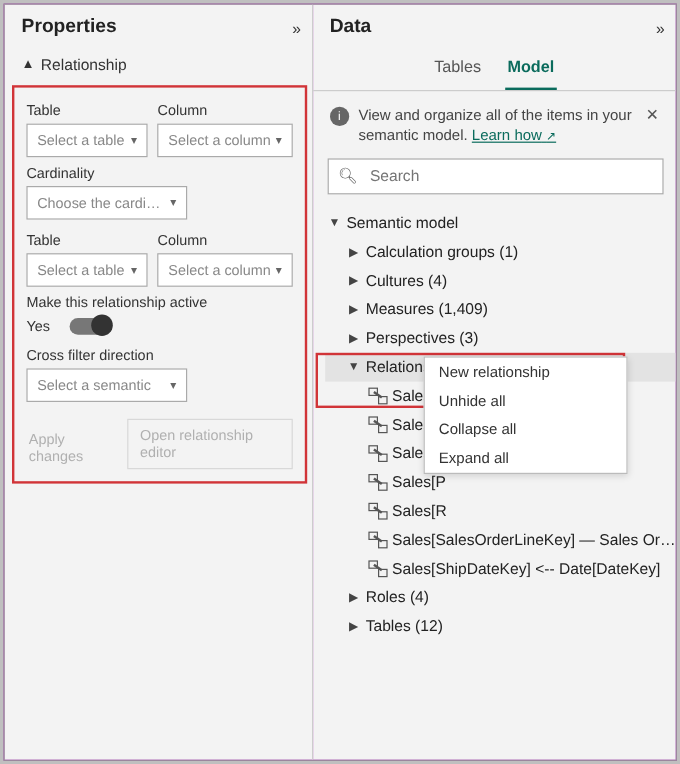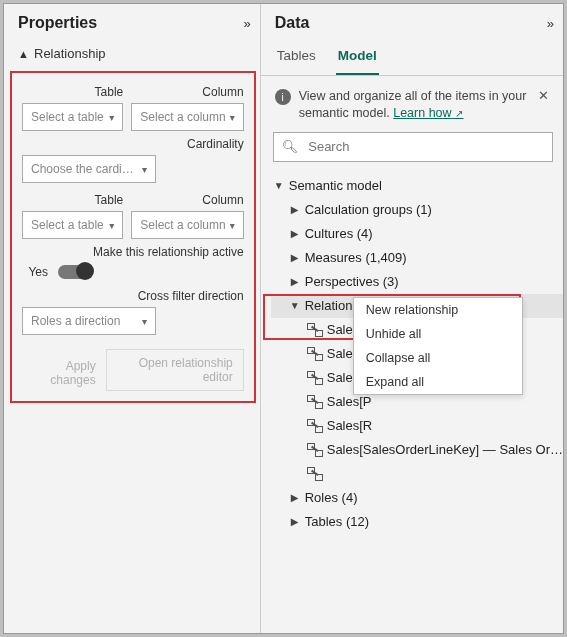--- a/index.html
+++ b/index.html
@@ -6,36 +6,36 @@
   body { margin: 0; padding: 3px; background: #bfbfbf; }
   .app { display: flex; width: 561px; height: 631px; background: #a21caf; border: 1px solid #999; }
   .panel { display: flex; flex-direction: column; background: #f3f3f3; }
   .panel-left { width: 292px; border-right: 1px solid #ccc; }
   .panel-right { flex: 1; }
   .panel-header { display: flex; align-items: center; justify-content: space-between; padding: 10px 12px 8px 14px; }
   .panel-title { font-size: 16px; font-weight: 600; color: #222; }
   .chevrons { font-size: 13px; letter-spacing: -3px; color: #333; cursor: pointer; }
   .section-header { display: flex; align-items: center; gap: 6px; padding: 6px 12px 10px 14px; font-size: 13px; color: #333; cursor: pointer; }
   .caret { font-size: 11px; display: inline-block; width: 10px; }
-  .redbox { border: 2px solid #d13438; margin: 0 4px 6px 6px; padding: 6px 10px 10px 10px; background: #f3f3f3; text-align: right; }
+  .redbox { border: 2px solid #d13438; margin: 0 4px 6px 6px; padding: 6px 10px 10px 10px; background: #f3f3f3; }
   .row { display: flex; gap: 8px; margin-bottom: 2px; }
   .col { flex: 1; display: flex; flex-direction: column; }
   .lbl { font-size: 12px; color: #333; margin: 6px 0 4px 0; }
   .dd { display: flex; align-items: center; justify-content: space-between; height: 28px; border: 1px solid #aaa; background: #fff; padding: 0 8px; cursor: pointer; }
   .dd-text { font-size: 12px; color: #888; white-space: nowrap; overflow: hidden; text-overflow: ellipsis; }
   .dd-arrow { font-size: 10px; color: #666; margin-left: 4px; }
   .dd.half { width: 134px; }
   .toggle-row { display: flex; align-items: center; gap: 10px; margin-top: 6px; }
   .toggle-label { font-size: 12px; color: #333; width: 26px; }
   .toggle { width: 34px; height: 14px; background: #777; border-radius: 7px; position: relative; cursor: pointer; }
   .toggle-knob { position: absolute; right: -2px; top: -3px; width: 18px; height: 18px; background: #333; border-radius: 50%; }
   .btnrow { display: flex; justify-content: flex-end; gap: 8px; margin-top: 14px; align-items: flex-end; }
   .linkbtn { font-size: 12px; color: #b0b0b0; cursor: default; padding: 4px 2px; }
   .ghostbtn { font-size: 12px; color: #b0b0b0; border: 1px solid #d8d8d8; padding: 6px 10px; background: #f3f3f3; cursor: default; }
-  .tabs { display: flex; gap: 18px; padding: 0 14px; border-bottom: 1px solid #ccc; }
+  .tabs { display: flex; gap: 18px; padding: 0 14px; border-bottom: 1px solid #ccc; justify-content: center; }
   .tab { font-size: 13.5px; padding: 8px 2px 10px 2px; color: #555; cursor: pointer; }
   .tab.active { color: #0a6b5c; border-bottom: 2px solid #0a6b5c; font-weight: 600; }
   .info-banner { display: flex; align-items: flex-start; gap: 8px; margin: 12px 10px 10px 12px; padding: 0 2px; font-size: 12.5px; color: #444; }
   .info-icon { width: 16px; height: 16px; border-radius: 50%; background: #666; color: #fff; font-size: 10px; display: flex; align-items: center; justify-content: center; flex-shrink: 0; margin-top: 1px; }
   .info-text { flex: 1; line-height: 1.35; }
   .learn { color: #0a6b5c; text-decoration: underline; cursor: pointer; }
   .ext-icon { font-size: 10px; }
   .close-x { font-size: 13px; color: #555; cursor: pointer; padding: 0 2px; }
   .searchbox { display: flex; align-items: center; gap: 8px; margin: 0 10px 10px 12px; height: 30px; border: 1px solid #aaa; background: #fff; padding: 0 8px; }
   .search-icon { font-size: 13px; color: #666; }
@@ -116,21 +116,21 @@
       <div class="lbl">Make this relationship active</div>
       <div class="toggle-row">
         <span class="toggle-label">Yes</span>
         <div class="toggle">
             <div class="toggle-knob"></div>
           </div>
       </div>
 
       <div class="lbl" style="margin-top:10px">Cross filter direction</div>
       <div class="dd half">
-        <span class="dd-text">Roles a direction</span>
+        <span class="dd-text">Select a semantic</span>
         <span class="dd-arrow">▾</span>
       </div>
 
       <div class="btnrow">
         <span class="linkbtn">Apply changes</span>
         <span class="ghostbtn">Open relationship editor</span>
       </div>
     </div>
   </div>
 
@@ -217,20 +217,21 @@
         <div class="tree-row depth2">
             <span class="rel-icon">
               <span class="bar"></span>
             </span>
             <span class="tree-label">Sales[SalesOrderLineKey] — Sales Or…</span>
           </div>
         <div class="tree-row depth2">
             <span class="rel-icon">
               <span class="bar"></span>
             </span>
+            <span class="tree-label">Sales[ShipDateKey] &lt;-- Date[DateKey]</span>
           </div>
 
         <div class="tree-row depth1">
             <span class="tw">▶</span>
             <span class="tree-label">Roles (4)</span>
           </div>
         <div class="tree-row depth1">
             <span class="tw">▶</span>
             <span class="tree-label">Tables (12)</span>
           </div>

